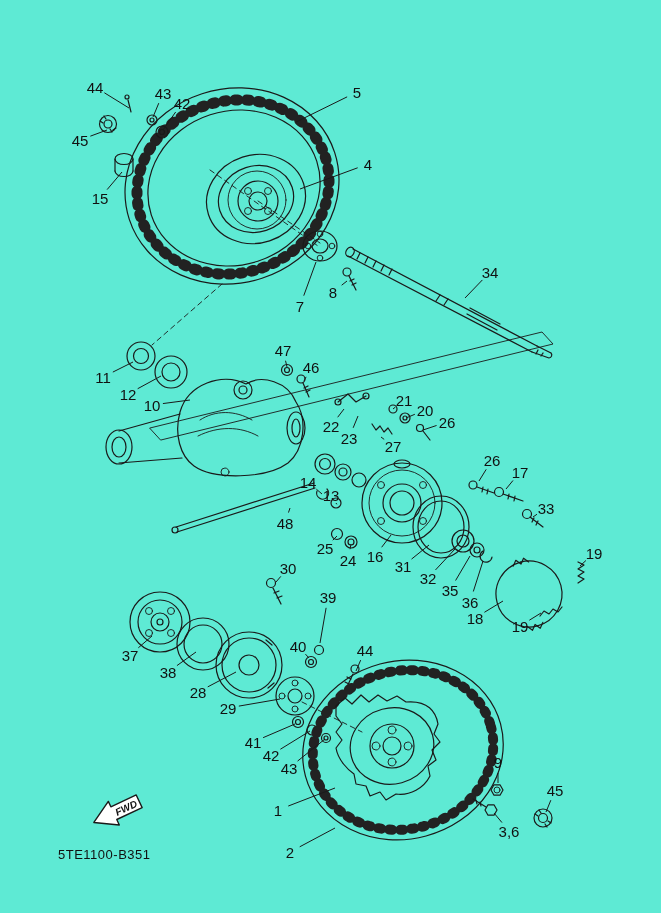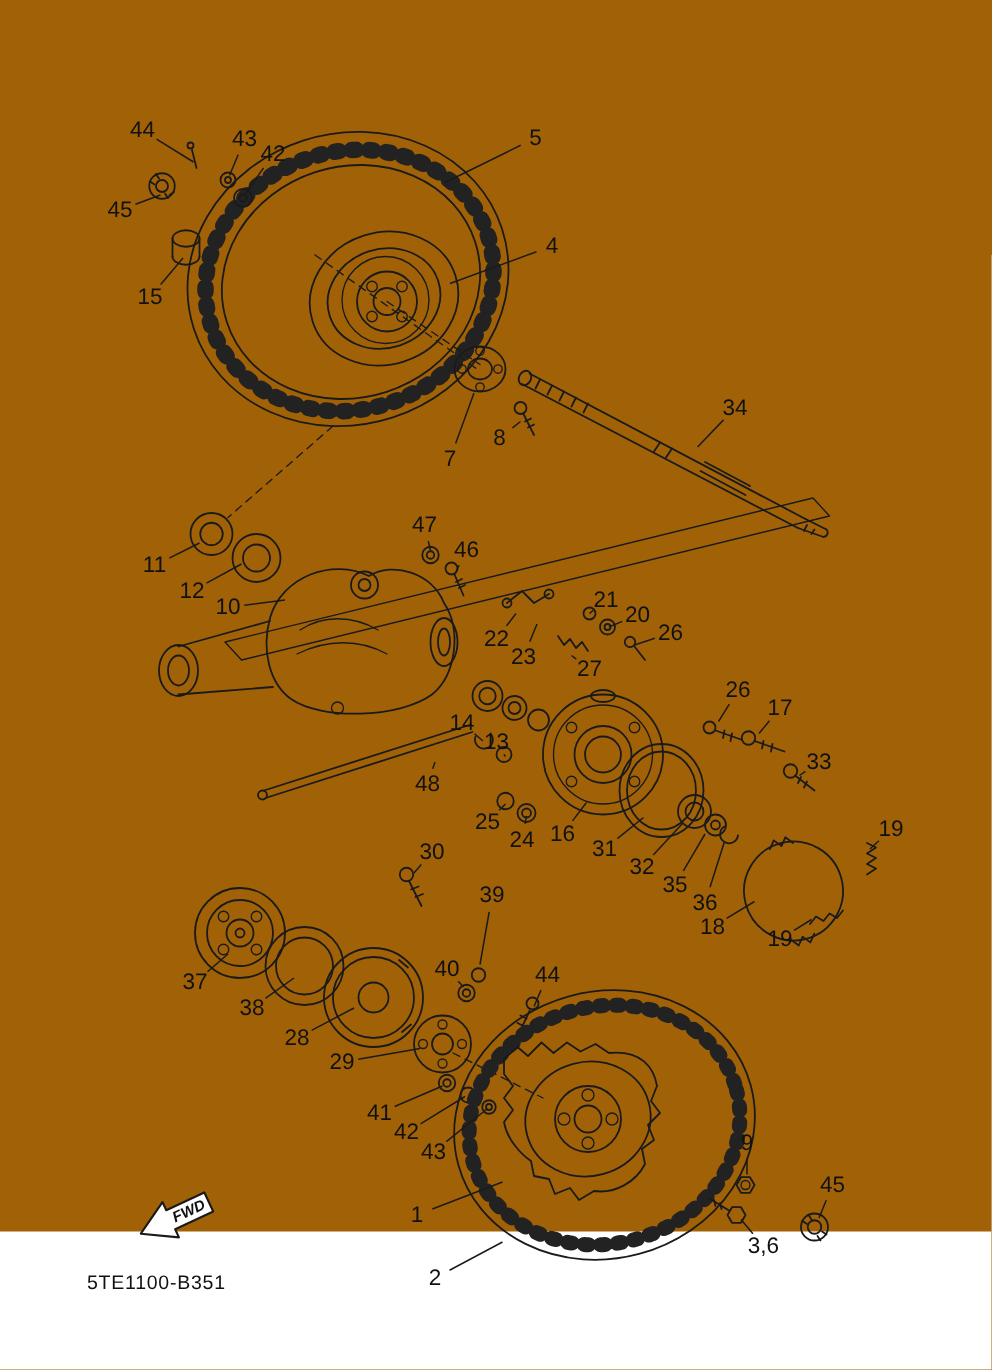--- a/index.html
+++ b/index.html
@@ -1,17 +1,17 @@
 <!DOCTYPE html>
 <html><head>
 <meta charset="utf-8">
 <style>
   html,body{margin:0;padding:0}
   body{width:661px;height:913px;background:#ffffff;overflow:hidden}
-  .canvas{position:relative;width:661px;height:821px;background:#a16207}
+  .canvas{position:relative;width:661px;height:913px;background:#5eead4}
   svg{display:block}
   .art{fill:none;stroke:#1a1a1a;stroke-width:1.2;stroke-linecap:round;stroke-linejoin:round}
   .thin{stroke-width:0.9}
   .dash{stroke-dasharray:5 4;stroke-width:0.9}
   .tread{fill:none;stroke:#222222;stroke-width:11;stroke-dasharray:3 8.5}
   .tread2{fill:none;stroke:#222222;stroke-width:10;stroke-dasharray:3 8}
   text{font-family:"Liberation Sans",sans-serif;fill:#111111}
   .callout{font-size:15px;text-anchor:middle;dominant-baseline:central}
   .leader{stroke:#1a1a1a;stroke-width:1;fill:none}
   .code{font-size:13px;letter-spacing:.5px}

